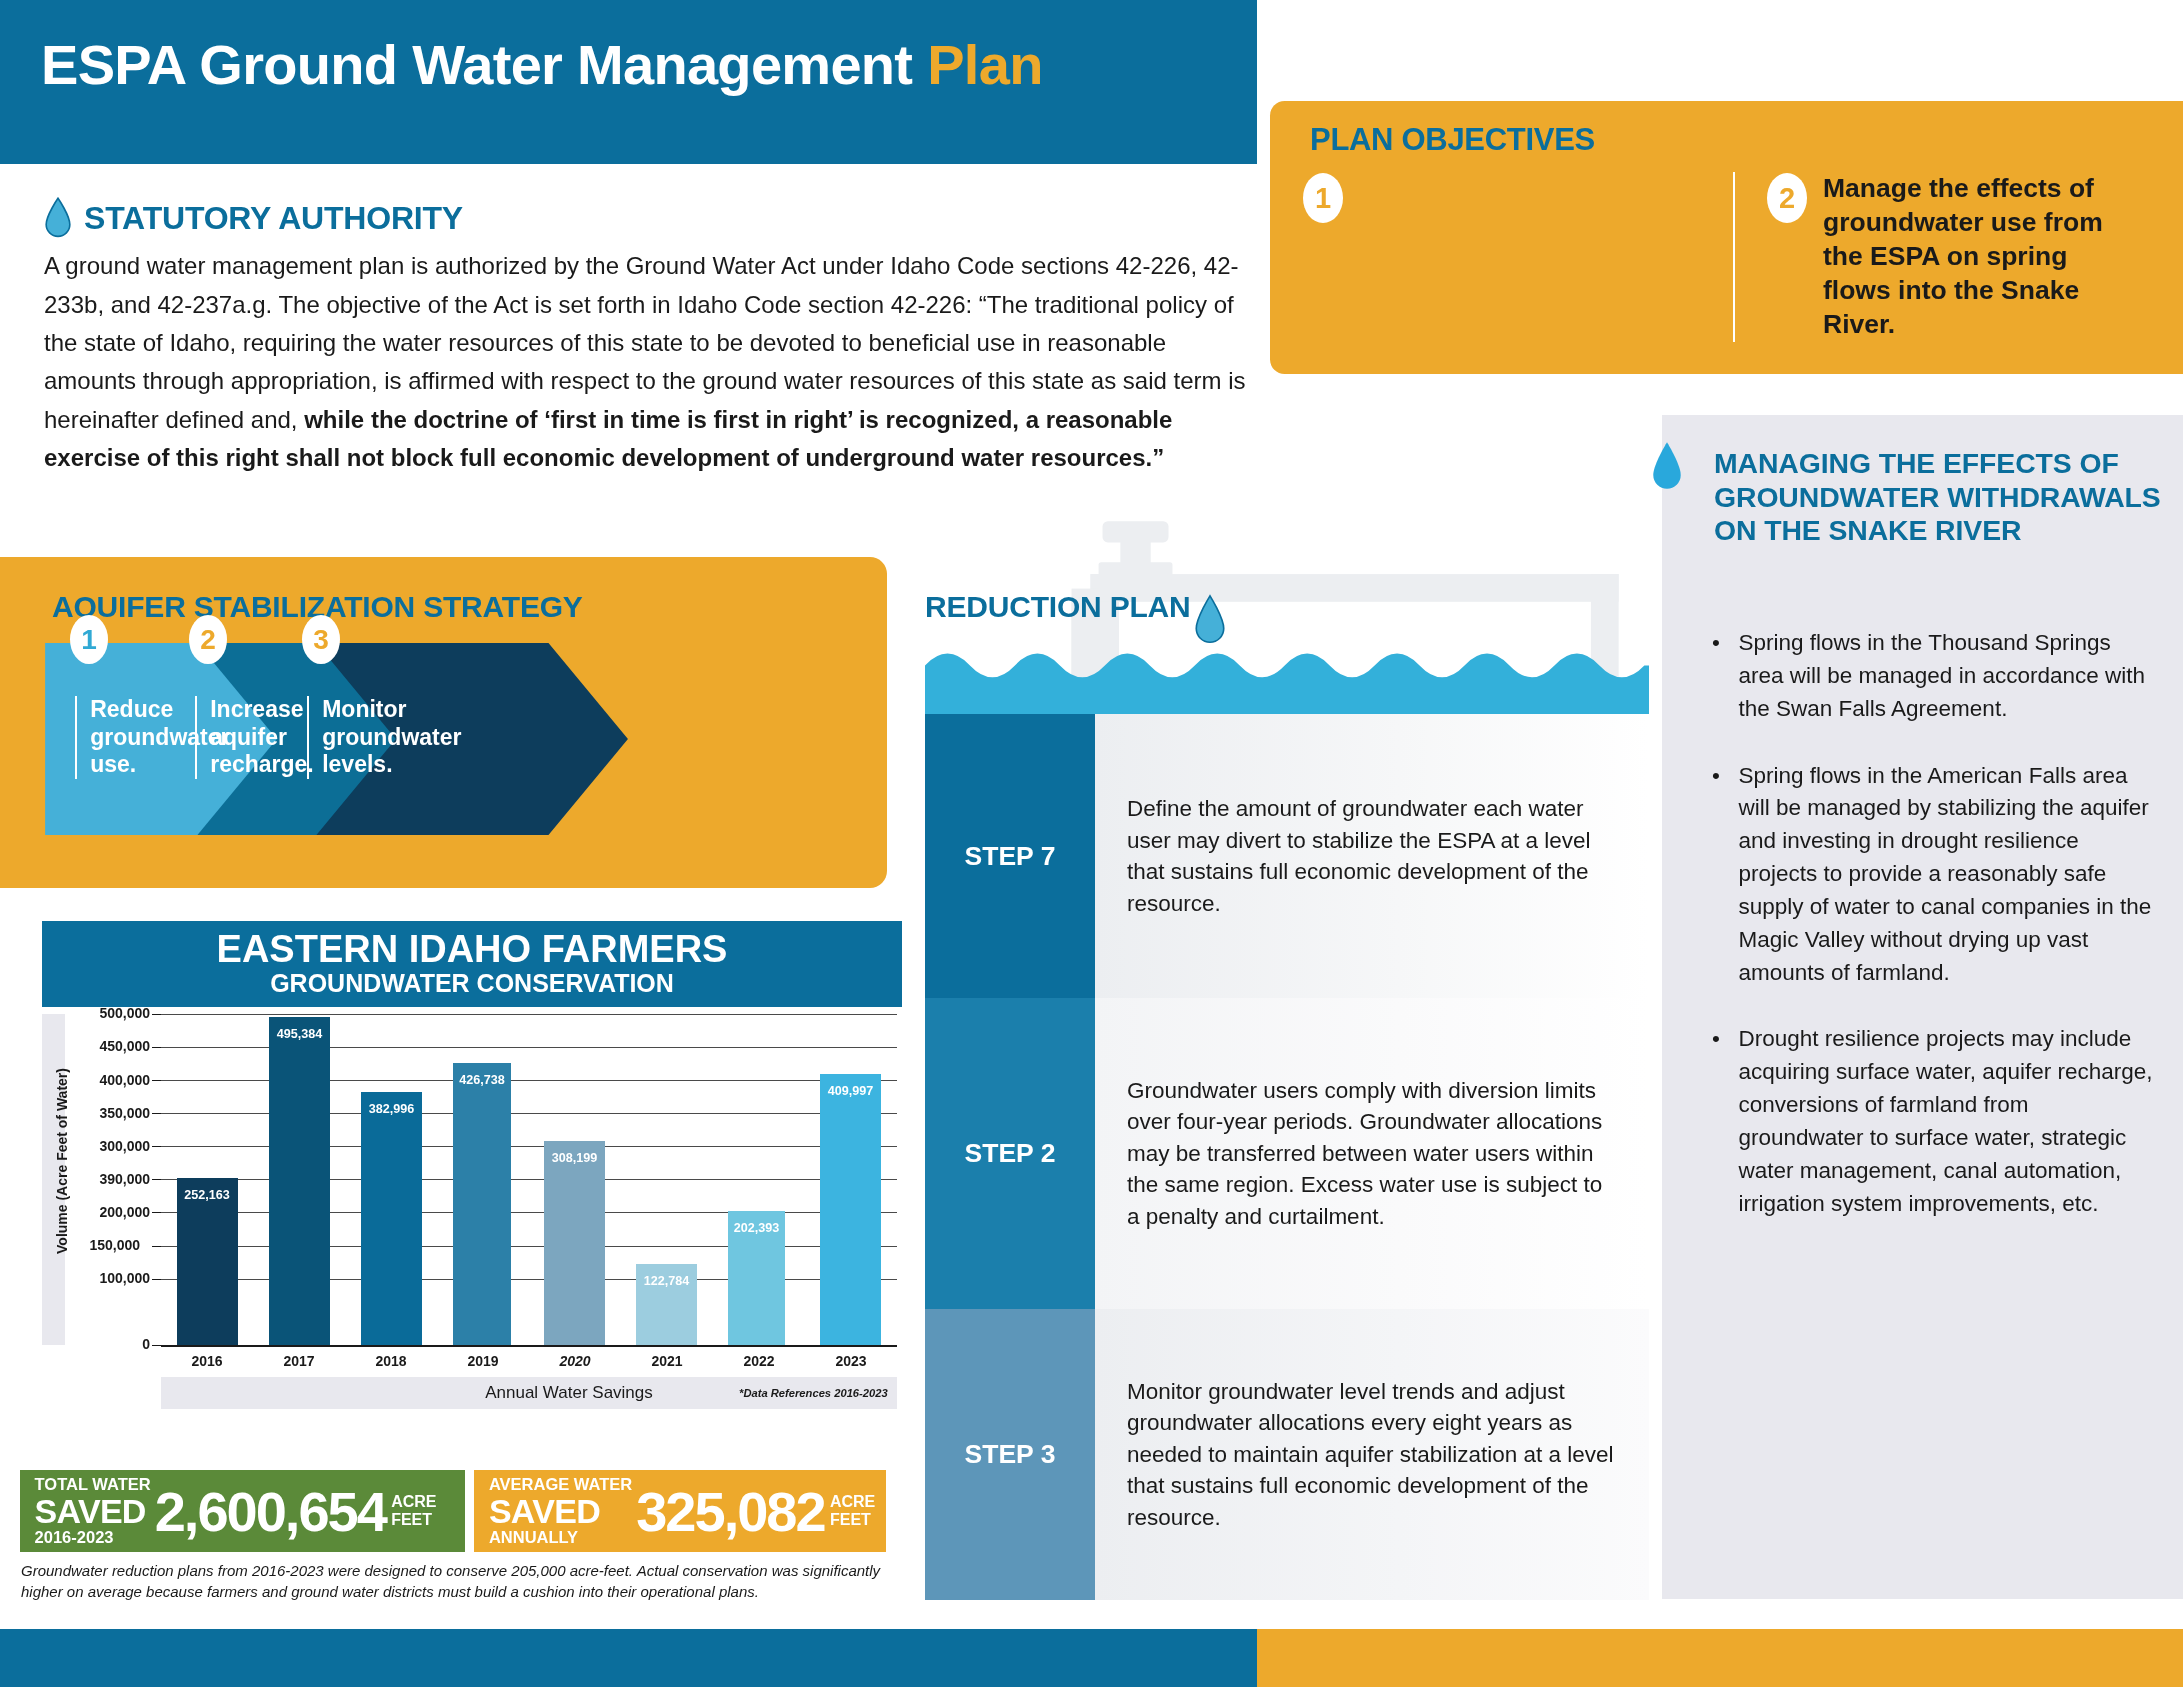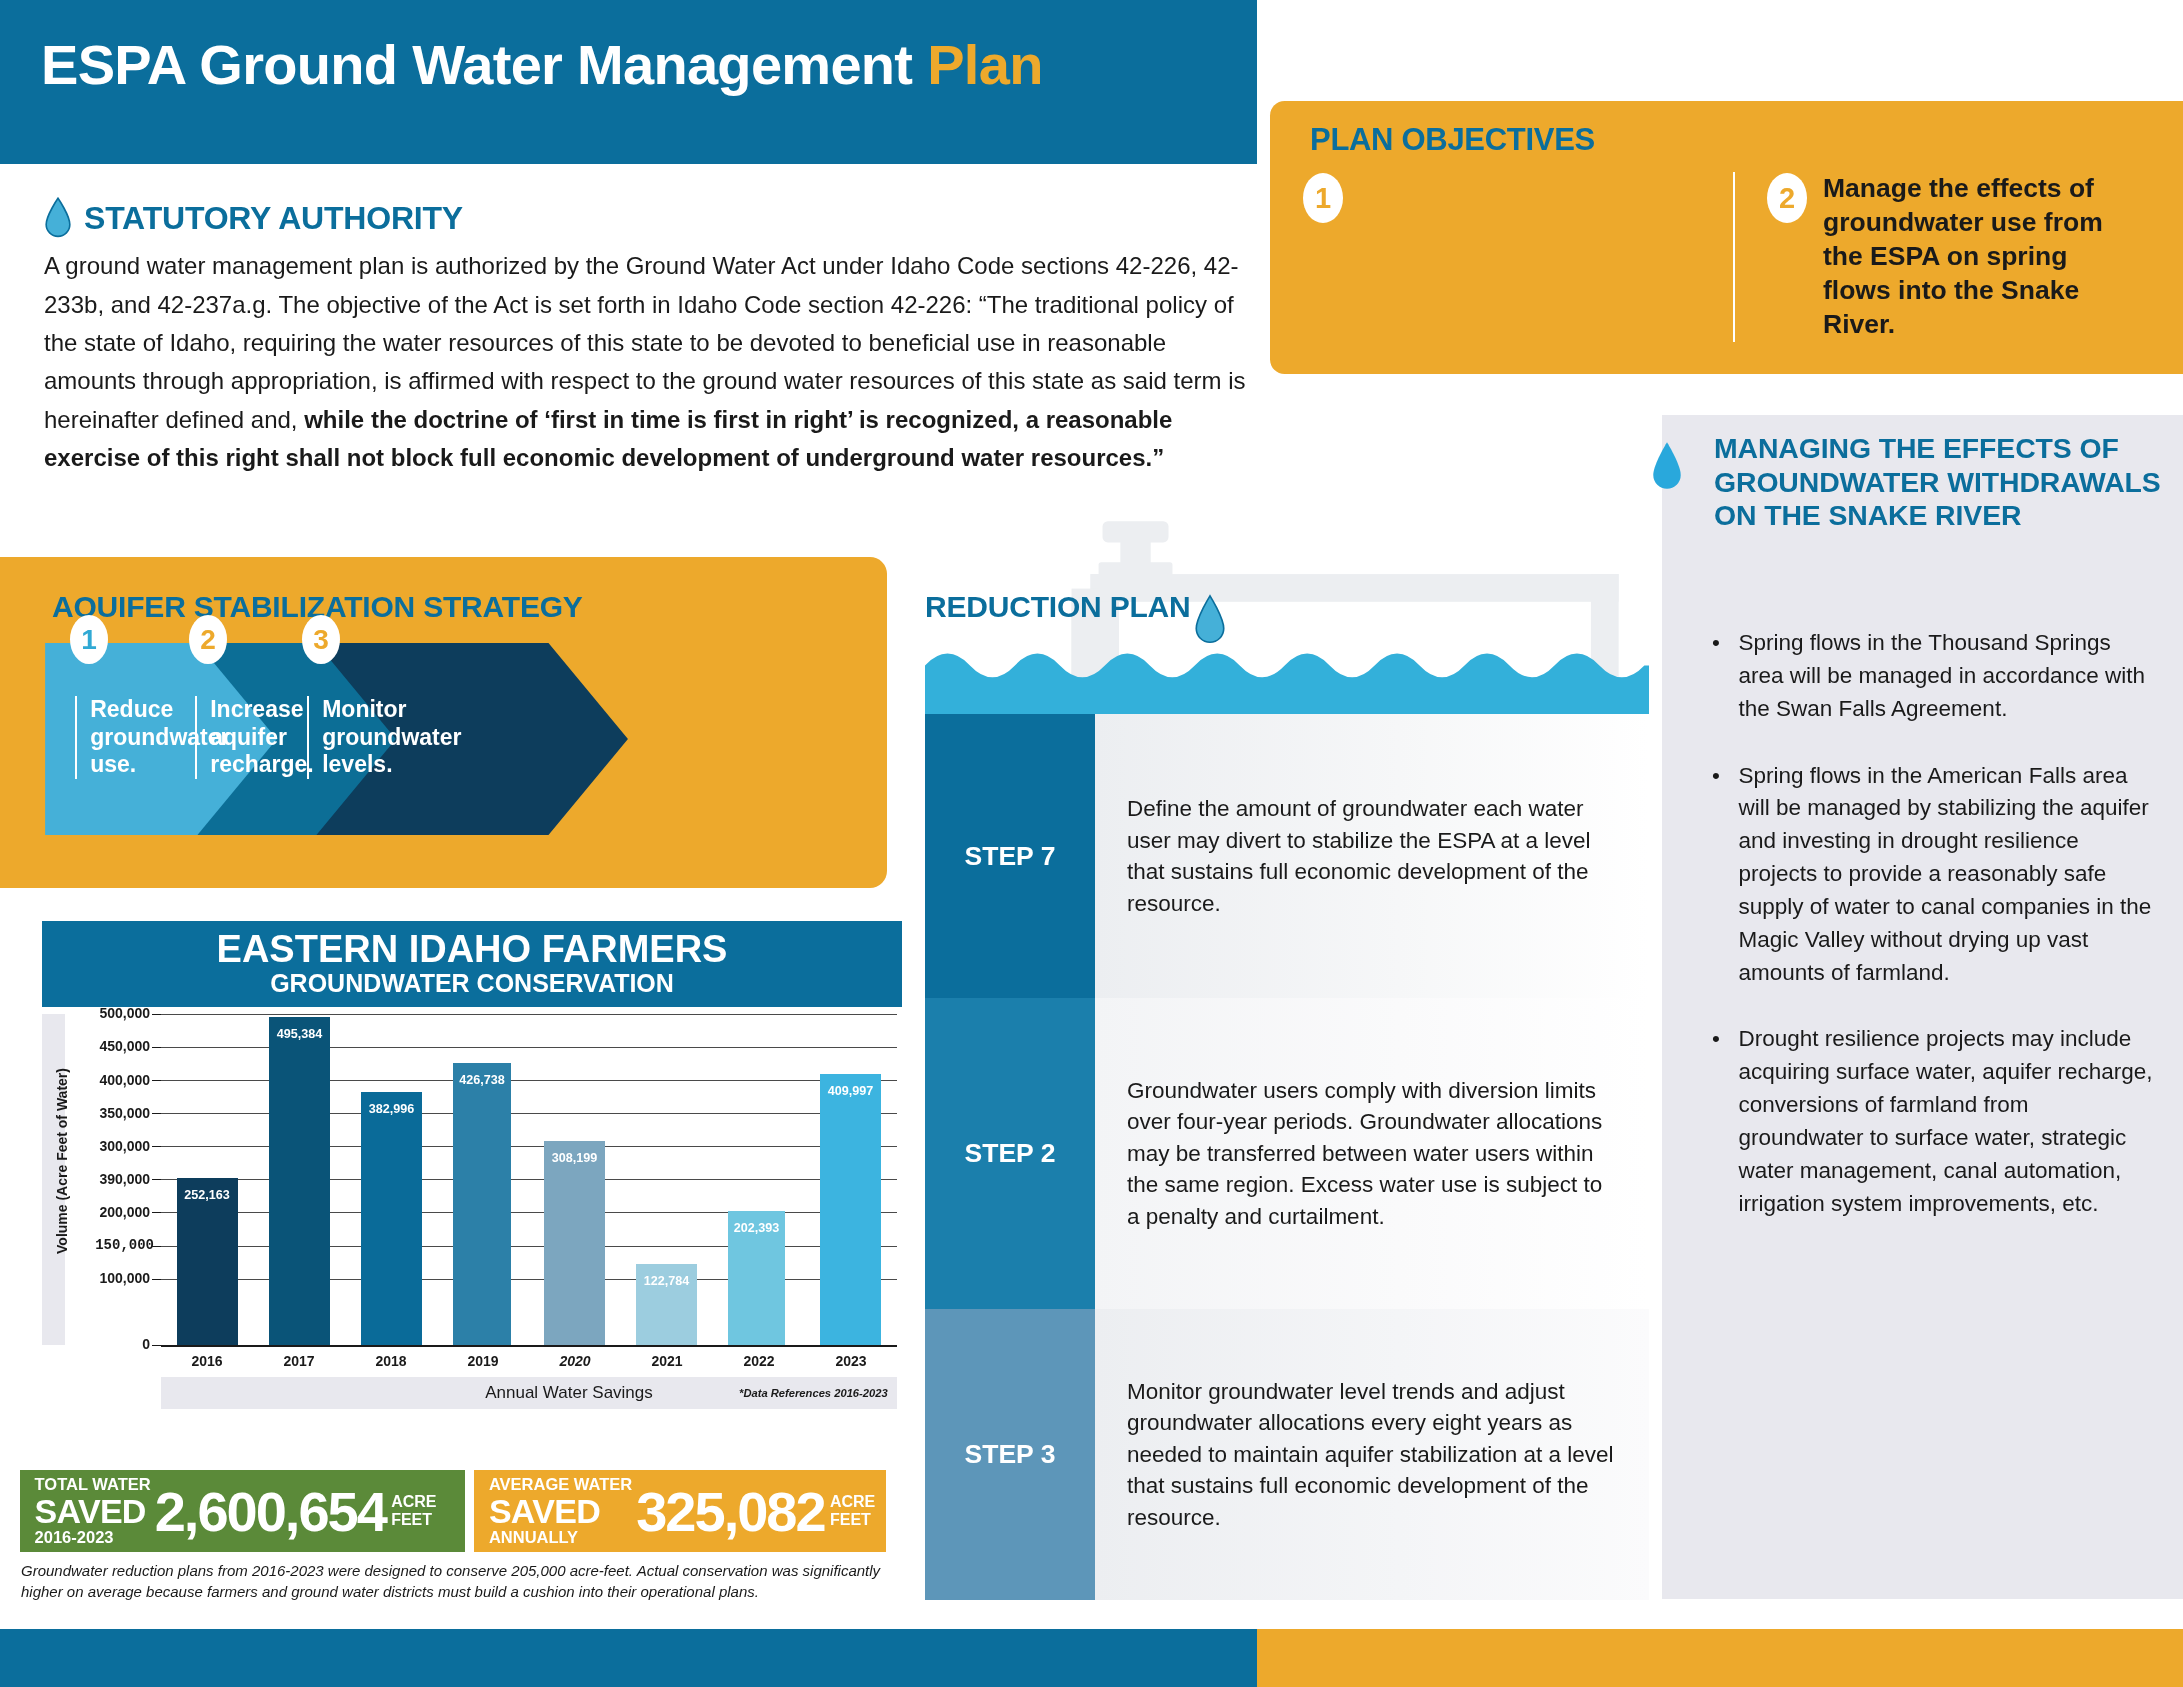--- a/index.html
+++ b/index.html
@@ -175,21 +175,21 @@
   #step3 .step-label { background: #5d96b9; }
   #step3 .step-text { background: linear-gradient(90deg, #eceef1 0%, #f4f5f7 55%, #fbfbfc 100%); }
 
   
   #managing {
     position: absolute; left: 1662px; top: 415px; width: 523px; height: 1184px;
     background: #e8e8ee;
   }
   #mg-drop { position: absolute; left: -12px; top: 25px; }
   #mg-title {
-    position: absolute; left: 52px; top: 17px; width: 450px;
+    position: absolute; left: 52px; top: 32px; width: 450px;
     font-size: 28.4px; font-weight: 700; color: #0b6e9c; line-height: 1.18;
     letter-spacing: -0.1px;
   }
   #mg-list { position: absolute; left: 50px; top: 212px; width: 443px; }
   .mg-item { display: flex; margin-bottom: 34px; }
   .mg-bullet { flex: 0 0 auto; width: 26.5px; font-size: 22.5px; color: #1a1a1a; line-height: 1.46; }
   .mg-text { flex: 1 1 auto; font-size: 22.5px; line-height: 1.46; color: #1a1a1a; }
 
   
   #footer-blue { position: absolute; left: 0; top: 1629px; width: 1257px; height: 58px; background: #0b6e9c; }
@@ -314,21 +314,21 @@
       <div class="ytick" style="top: 58px; left: 29px;">400,000</div>
       <div style="position: absolute; left: 110px; width: 9.3px; height: 1.3px; background: rgb(26, 26, 26); top: 66px;"></div>
       <div class="ytick" style="top: 91px; left: 29px;">350,000</div>
       <div style="position: absolute; left: 110px; width: 9.3px; height: 1.3px; background: rgb(26, 26, 26); top: 99px;"></div>
       <div class="ytick" style="top: 124px; left: 29px;">300,000</div>
       <div style="position: absolute; left: 110px; width: 9.3px; height: 1.3px; background: rgb(26, 26, 26); top: 132px;"></div>
       <div class="ytick" style="top: 157px; left: 29px;">390,000</div>
       <div style="position: absolute; left: 110px; width: 9.3px; height: 1.3px; background: rgb(26, 26, 26); top: 165px;"></div>
       <div class="ytick" style="top: 190px; left: 29px;">200,000</div>
       <div style="position: absolute; left: 110px; width: 9.3px; height: 1.3px; background: rgb(26, 26, 26); top: 198px;"></div>
-      <div class="ytick" style="top: 223px; left: 33px; font-family: Liberation Mono, monospace;">150,000</div>
+      <div class="ytick" style="top: 223px; left: 19px;">150,000</div>
       <div style="position: absolute; left: 110px; width: 9.3px; height: 1.3px; background: rgb(26, 26, 26); top: 232px;"></div>
       <div class="ytick" style="top: 256px; left: 29px;">100,000</div>
       <div style="position: absolute; left: 110px; width: 9.3px; height: 1.3px; background: rgb(26, 26, 26); top: 265px;"></div>
       <div class="ytick" style="top: 322px; left: 29px;">0</div>
       <div style="position: absolute; left: 110px; width: 9.3px; height: 1.3px; background: rgb(26, 26, 26); top: 331px;"></div>
       <div class="xtick" style="left: 119px; width: 92px;">2016</div>
       <div class="xtick" style="left: 211px; width: 92px;">2017</div>
       <div class="xtick" style="left: 303px; width: 92px;">2018</div>
       <div class="xtick" style="left: 395px; width: 92px;">2019</div>
       <div class="xtick" style="left: 487px; width: 92px; font-style: italic;">2020</div>

